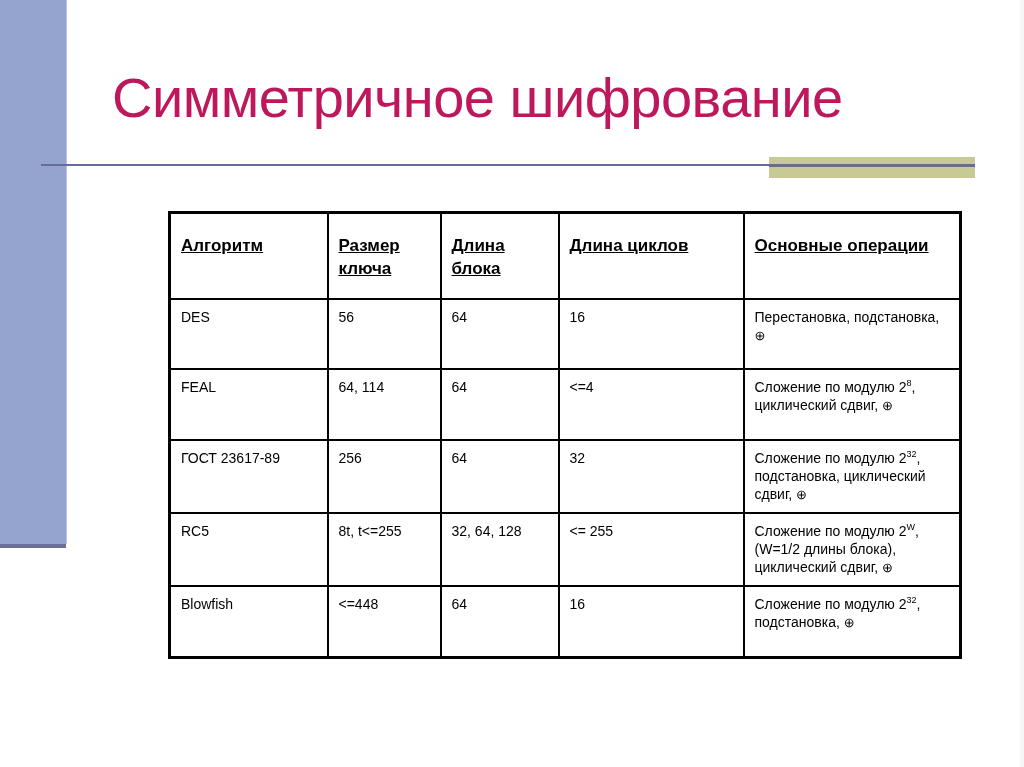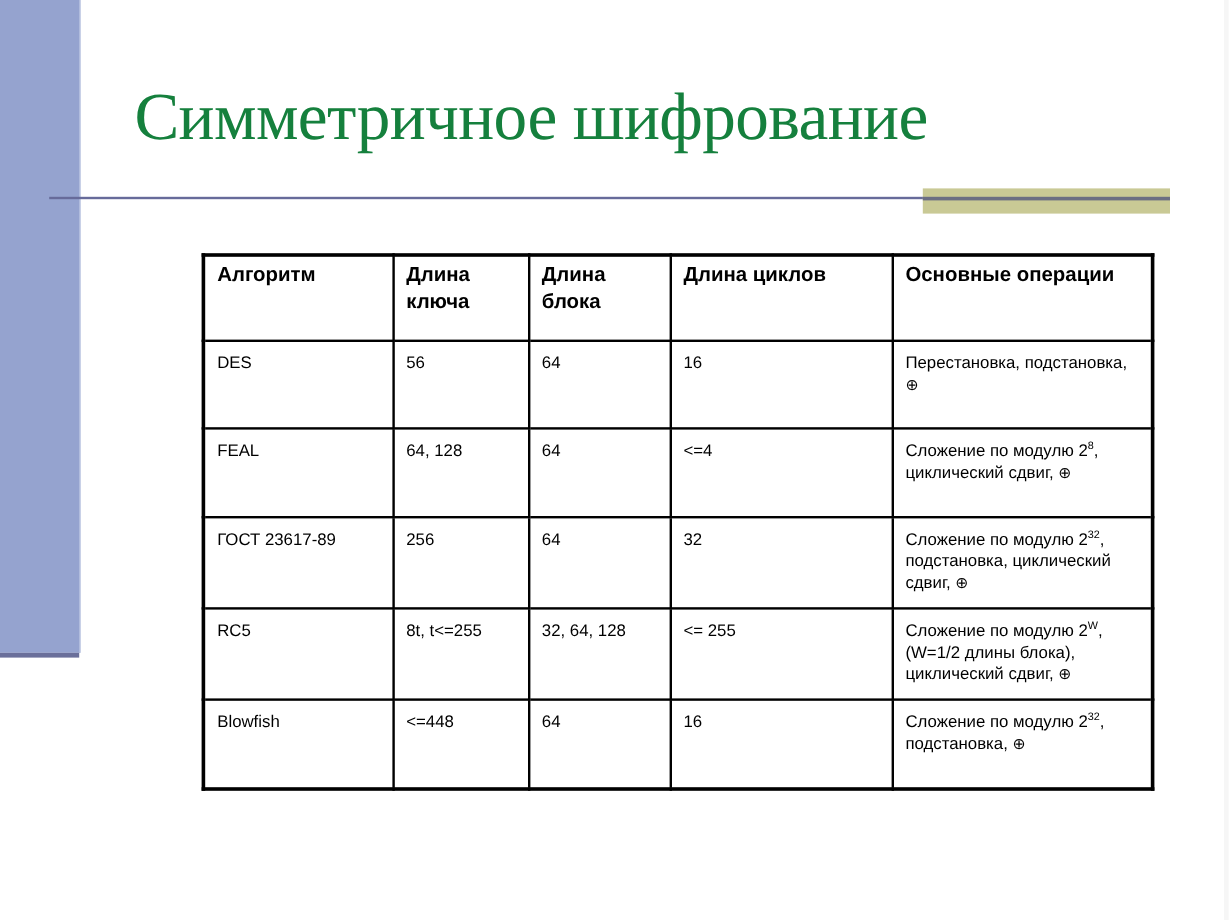--- a/index.html
+++ b/index.html
@@ -16,23 +16,23 @@
   .side-bar-bottom {
     position: absolute; left: 0; top: 544px; width: 66px; height: 4px;
     background: #6a6f9a;
   }
   .right-edge {
     position: absolute; right: 0; top: 0; width: 4px; height: 767px;
     background: #f6f6f6;
   }
   .title {
     position: absolute; left: 112px; top: 62px;
-    font-family: Liberation Serif, serif;
+    font-family: Liberation Sans, sans-serif;
     font-size: 56px; line-height: 72px;
-    color: #15803d;
+    color: #be185d;
     letter-spacing: -0.5px;
     white-space: nowrap;
   }
   .title-rule {
     position: absolute; left: 41px; top: 164px; width: 934px; height: 2px;
     background: #676b9a;
   }
   .accent-block {
     position: absolute; left: 769px; top: 157px; width: 206px; height: 21px;
     background: #c9c995;
@@ -51,21 +51,22 @@
   }
   table.crypto th, table.crypto td {
     border: 2px solid #000;
     vertical-align: top;
     text-align: left;
     padding: 8px 10px 4px 10px;
     line-height: 18px;
   }
   table.crypto th {
     font-weight: bold; font-size: 17px; line-height: 23px;
-    padding-top: 3px;
+    padding-top: 20px;
+    text-decoration: underline;
   }
   table.crypto td { height: 53px; margin-top: 40px; }
   table.crypto tr.head th { height: 55px; }
   sup { font-size: 9px; line-height: 0; vertical-align: super; }
   .xor { font-size: 13px; }
 </style>
 </head>
 <body>
 
 <div class="side-bar"></div>
@@ -82,37 +83,37 @@
   <colgroup>
     <col style="width:158px">
       <col style="width:113px">
       <col style="width:118px">
       <col style="width:185px">
       <col style="width:217px">
   </colgroup>
   <tbody>
       <tr class="head">
     <th>Алгоритм</th>
-    <th>Длина ключа</th>
+    <th>Размер ключа</th>
     <th>Длина блока</th>
     <th>Длина циклов</th>
     <th>Основные операции</th>
   </tr>
 
   <tr>
     <td>DES</td>
     <td>56</td>
     <td>64</td>
     <td>16</td>
     <td><span>Перестановка, подстановка, </span><span class="xor">⊕</span></td>
   </tr>
 
   <tr>
     <td>FEAL</td>
-    <td>64, 128</td>
+    <td>64, 114</td>
     <td>64</td>
     <td>&lt;=4</td>
     <td><span>Сложение по модулю 2</span><sup>8</sup><span>, циклический сдвиг, </span><span class="xor">⊕</span></td>
   </tr>
 
 
   <tr>
     <td>ГОСТ 23617-89</td>
     <td>256</td>
     <td>64</td>

